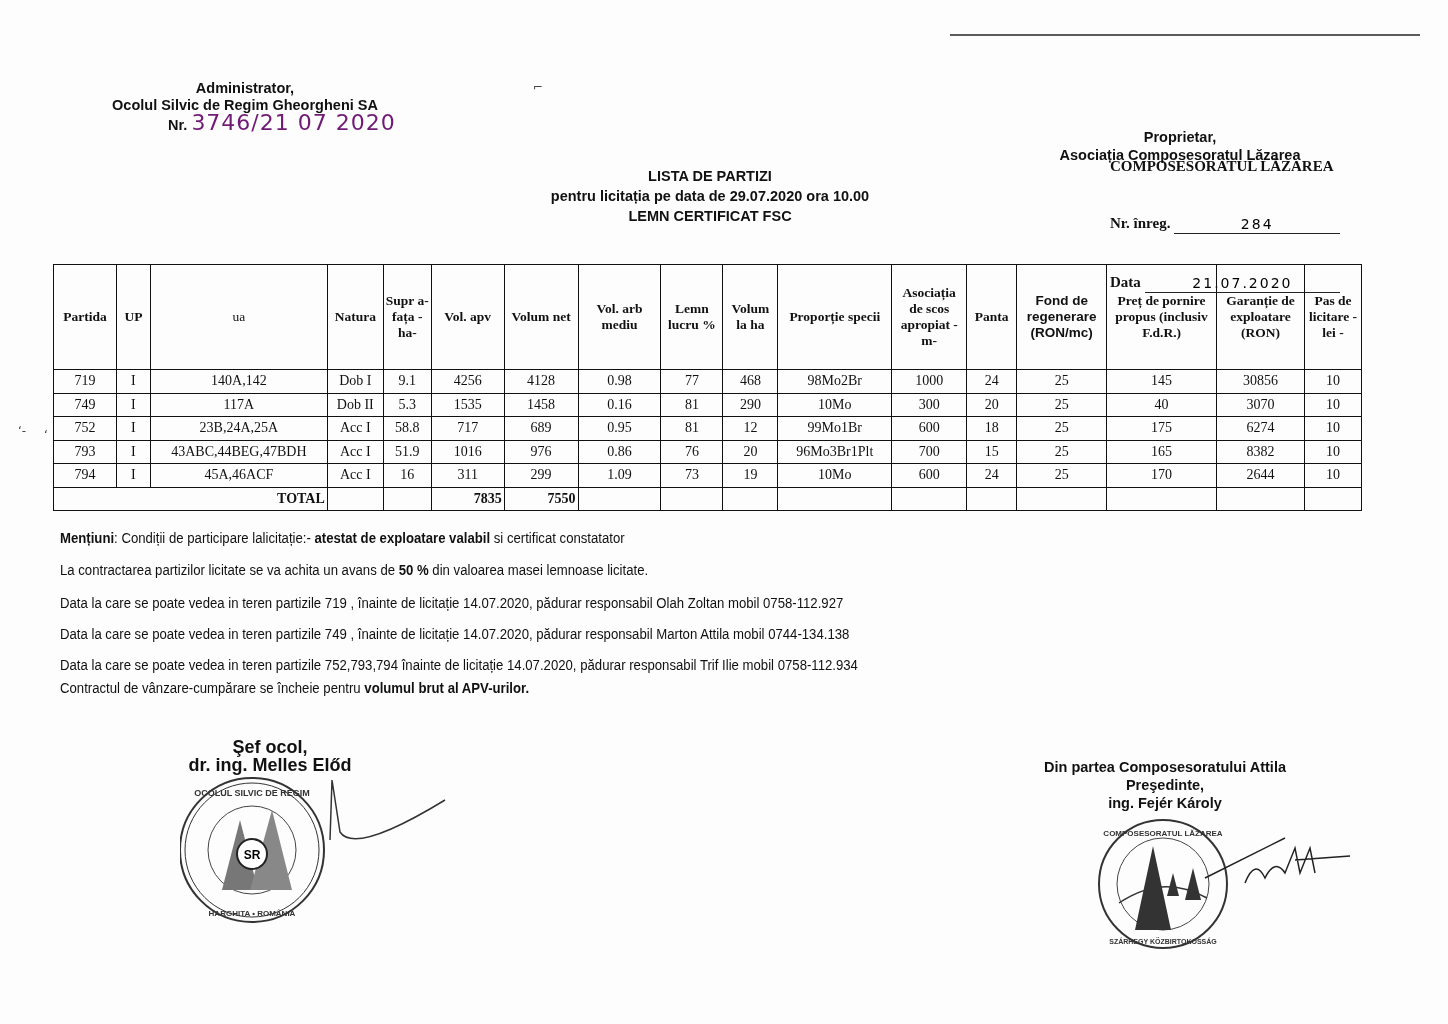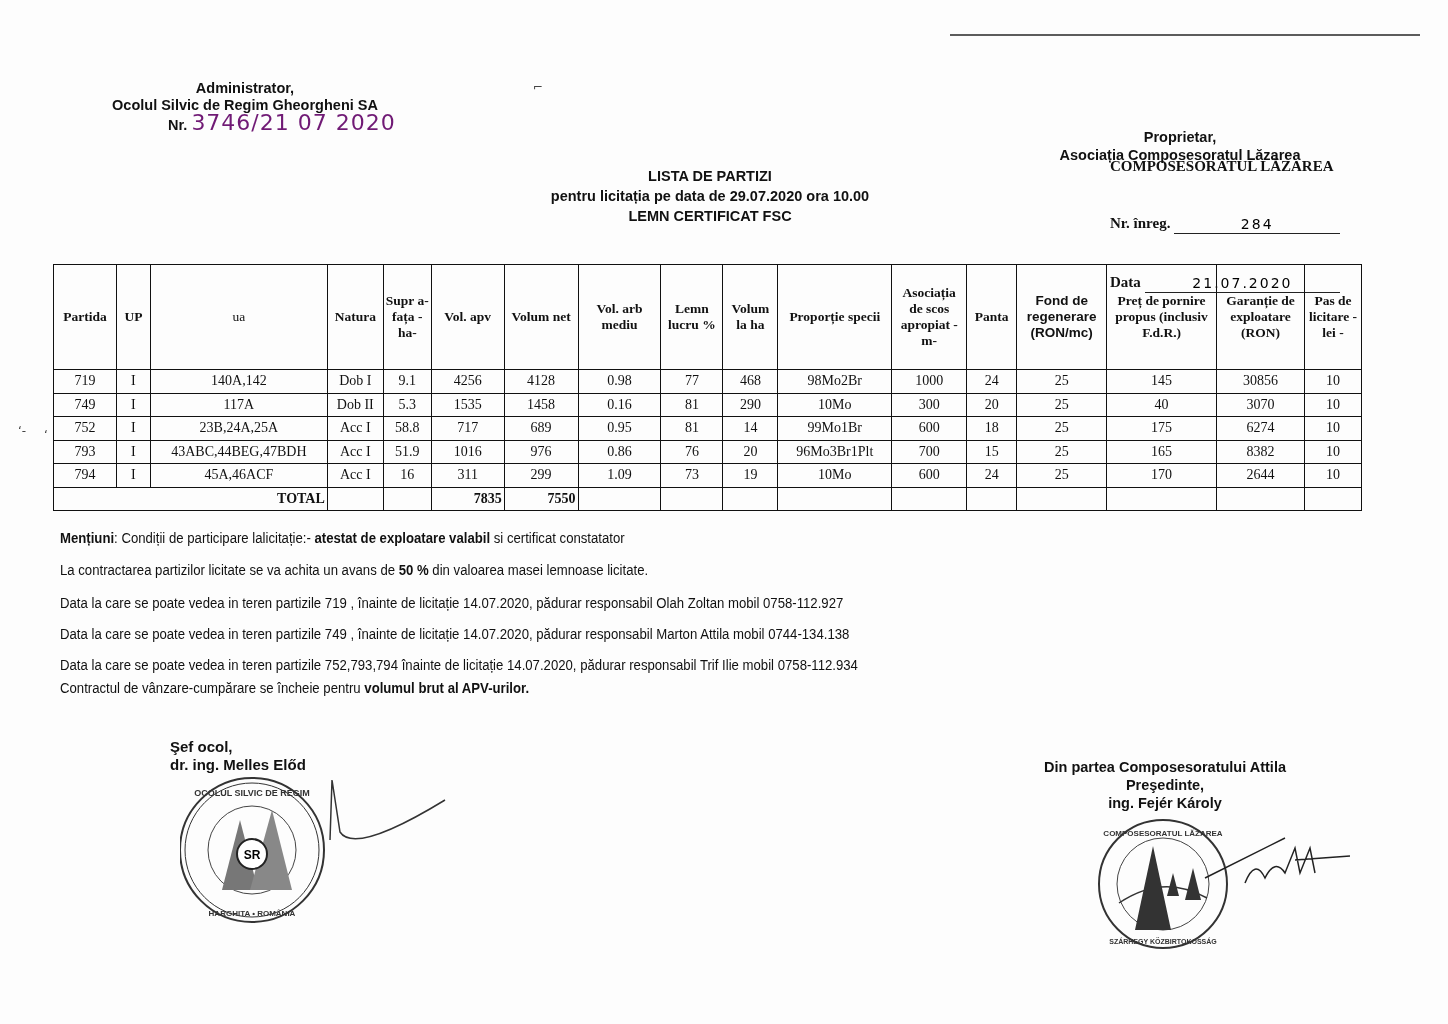--- a/index.html
+++ b/index.html
@@ -25,21 +25,21 @@
     table.partizi { position: absolute; left: 53px; top: 264px; width: 1309px; border-collapse: collapse; font-family: "Liberation Serif", serif; font-size: 14px; }
     table.partizi th, table.partizi td { border: 1.5px solid #111; text-align: center; padding: 0 2px; }
     table.partizi th { font-weight: bold; font-size: 13.5px; line-height: 16px; height: 104px; }
     table.partizi th.sansh { font-family: "Liberation Sans", sans-serif; }
     table.partizi td { height: 22.5px; }
     table.partizi tr.total td { font-weight: bold; text-align: right; }
 
     .notes { left: 60px; top: 530px; width: 1100px; font-size: 14px; }
     .notes p { margin: 0; position: absolute; white-space: nowrap; transform: scaleX(0.94); transform-origin: left; }
 
-    .sig-left { left: 170px; top: 738px; width: 200px; font-weight: bold; font-size: 15px; line-height: 18px; }
+    .sig-left { left: 170px; top: 738px; width: 200px; text-align: center; font-weight: bold; font-size: 18px; line-height: 18px; }
     .sig-right { left: 1010px; top: 758px; width: 310px; text-align: center; font-weight: bold; font-size: 14.5px; line-height: 18px; }
 
     .stamp { position: absolute; }
     .marks { font-family: "DejaVu Sans", sans-serif; font-size: 12px; color: #444; }
   </style>
 </head>
 <body>
 
 <div class="abs topline"></div>
 <div class="abs marks" style="left:18px;top:424px;">‘-</div>
@@ -161,21 +161,21 @@
       <tr>
         <td>752</td>
         <td>I</td>
         <td>23B,24A,25A</td>
         <td>Acc I</td>
         <td>58.8</td>
         <td>717</td>
         <td>689</td>
         <td>0.95</td>
         <td>81</td>
-        <td>14</td>
+        <td>12</td>
         <td>99Mo1Br</td>
         <td>600</td>
         <td>18</td>
         <td>25</td>
         <td>175</td>
         <td>6274</td>
         <td>10</td>
       </tr>
       <tr>
         <td>793</td>

